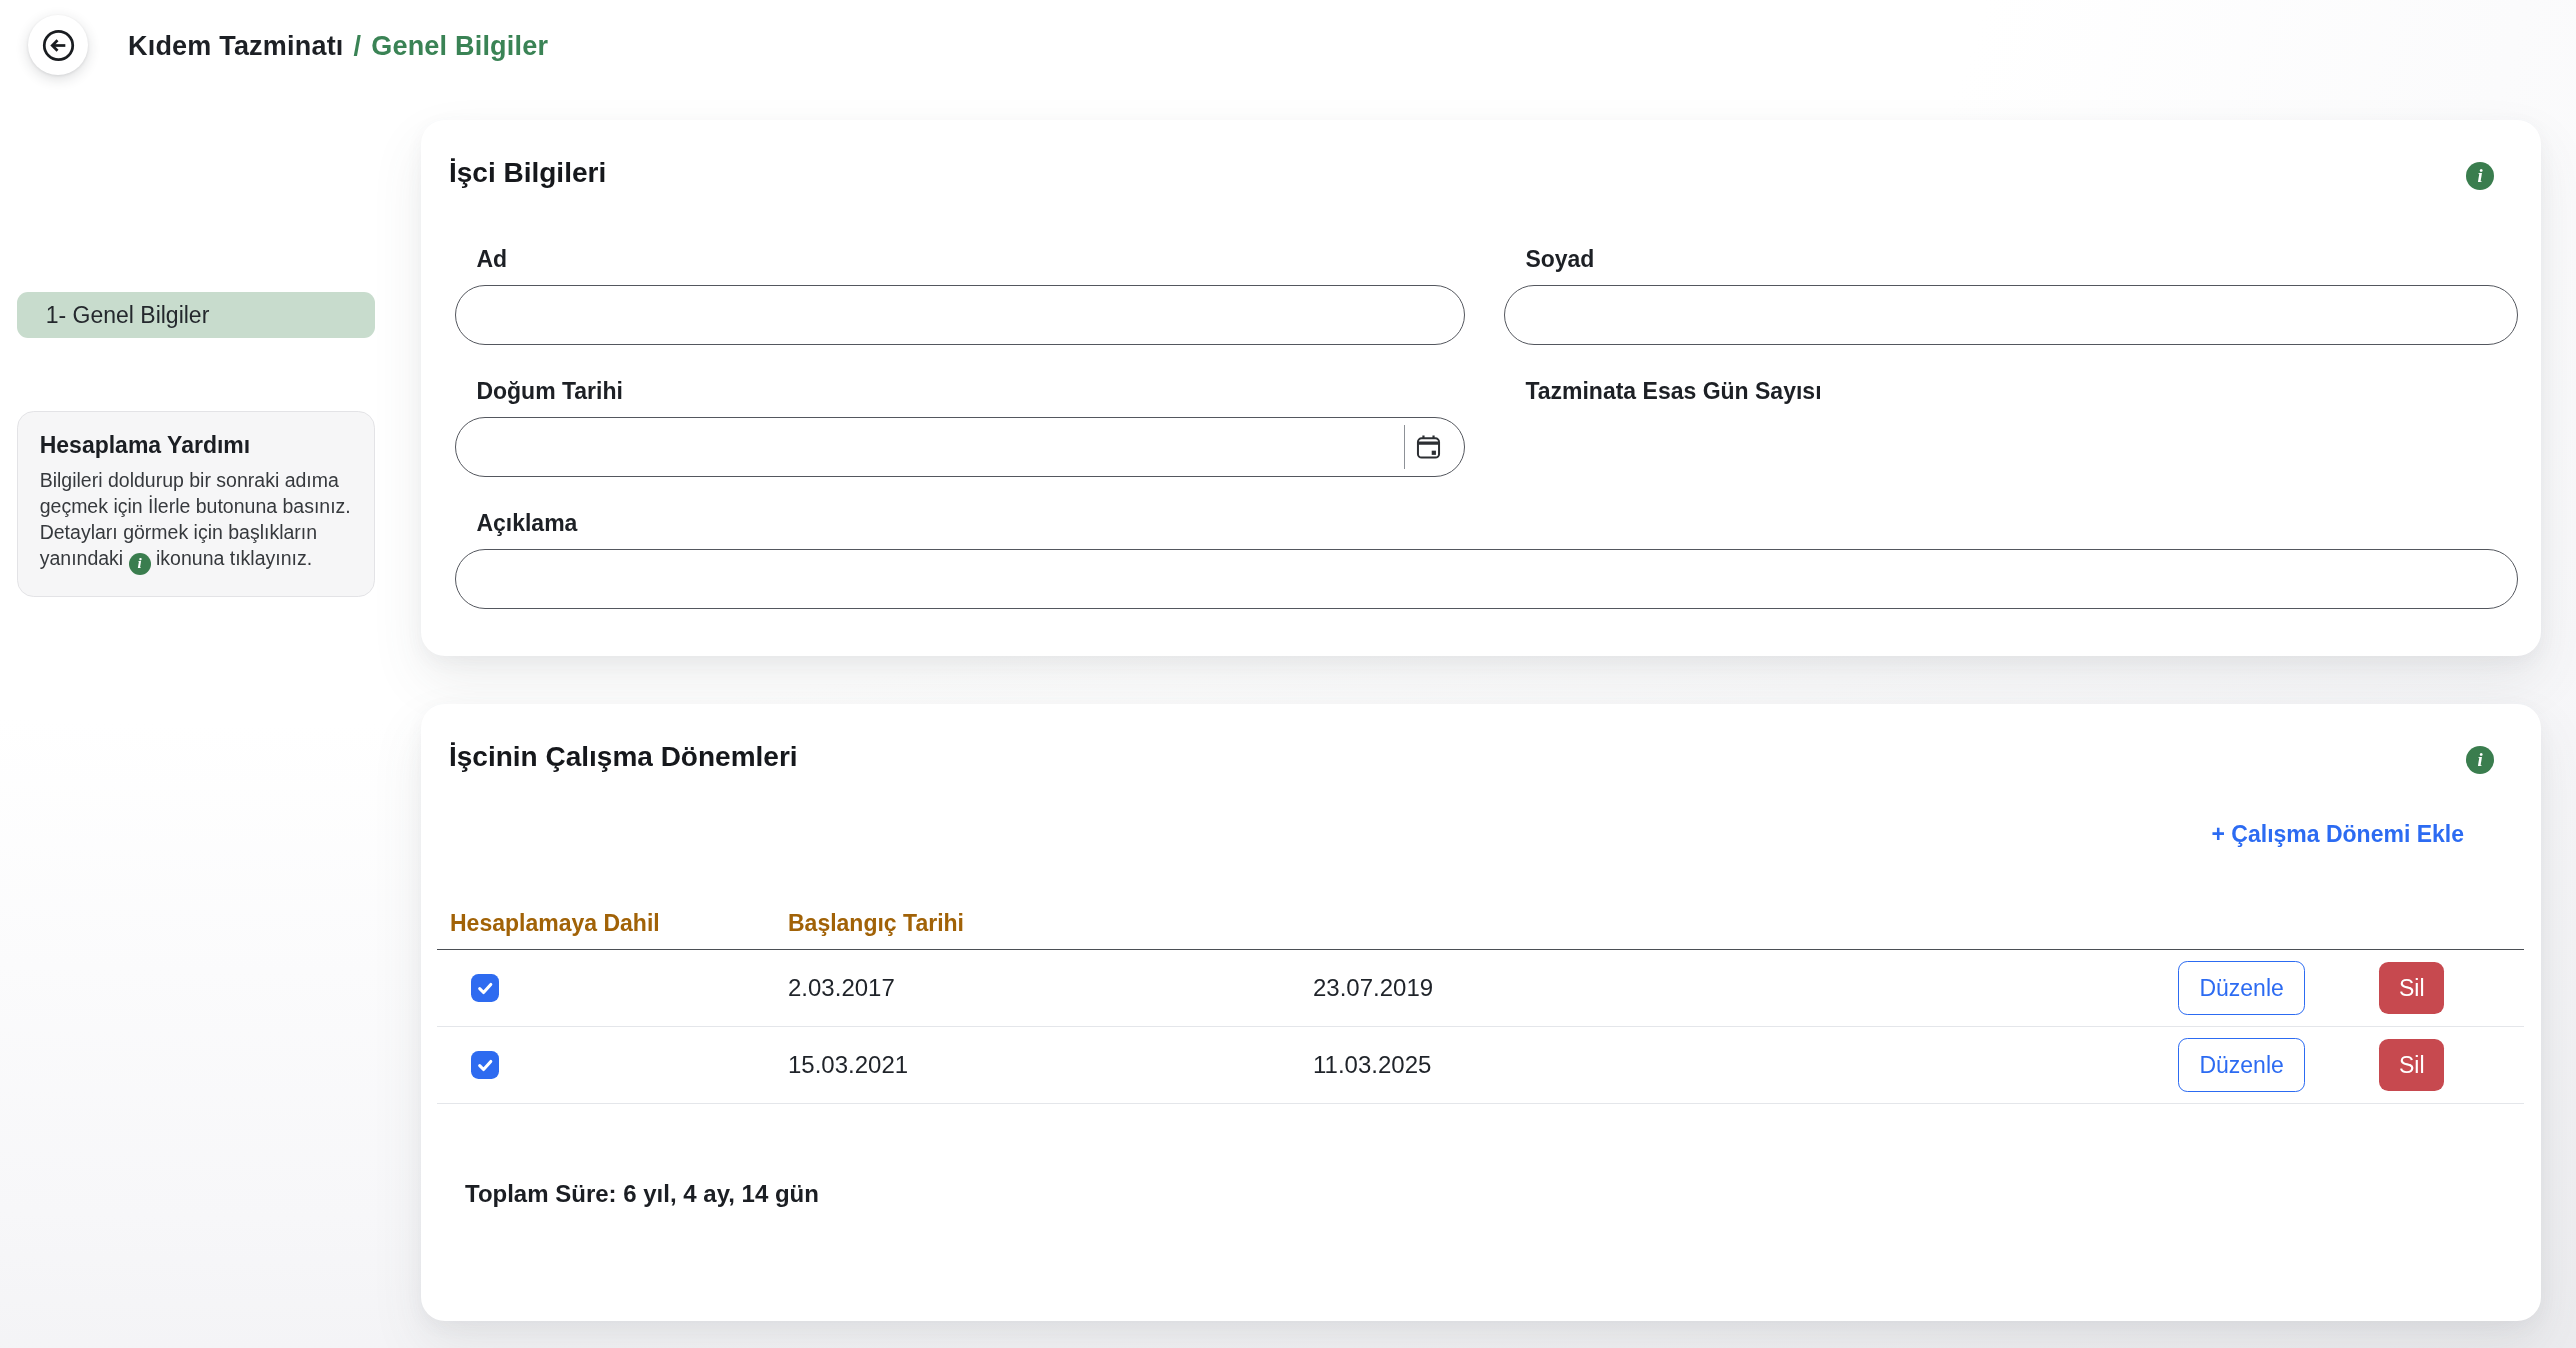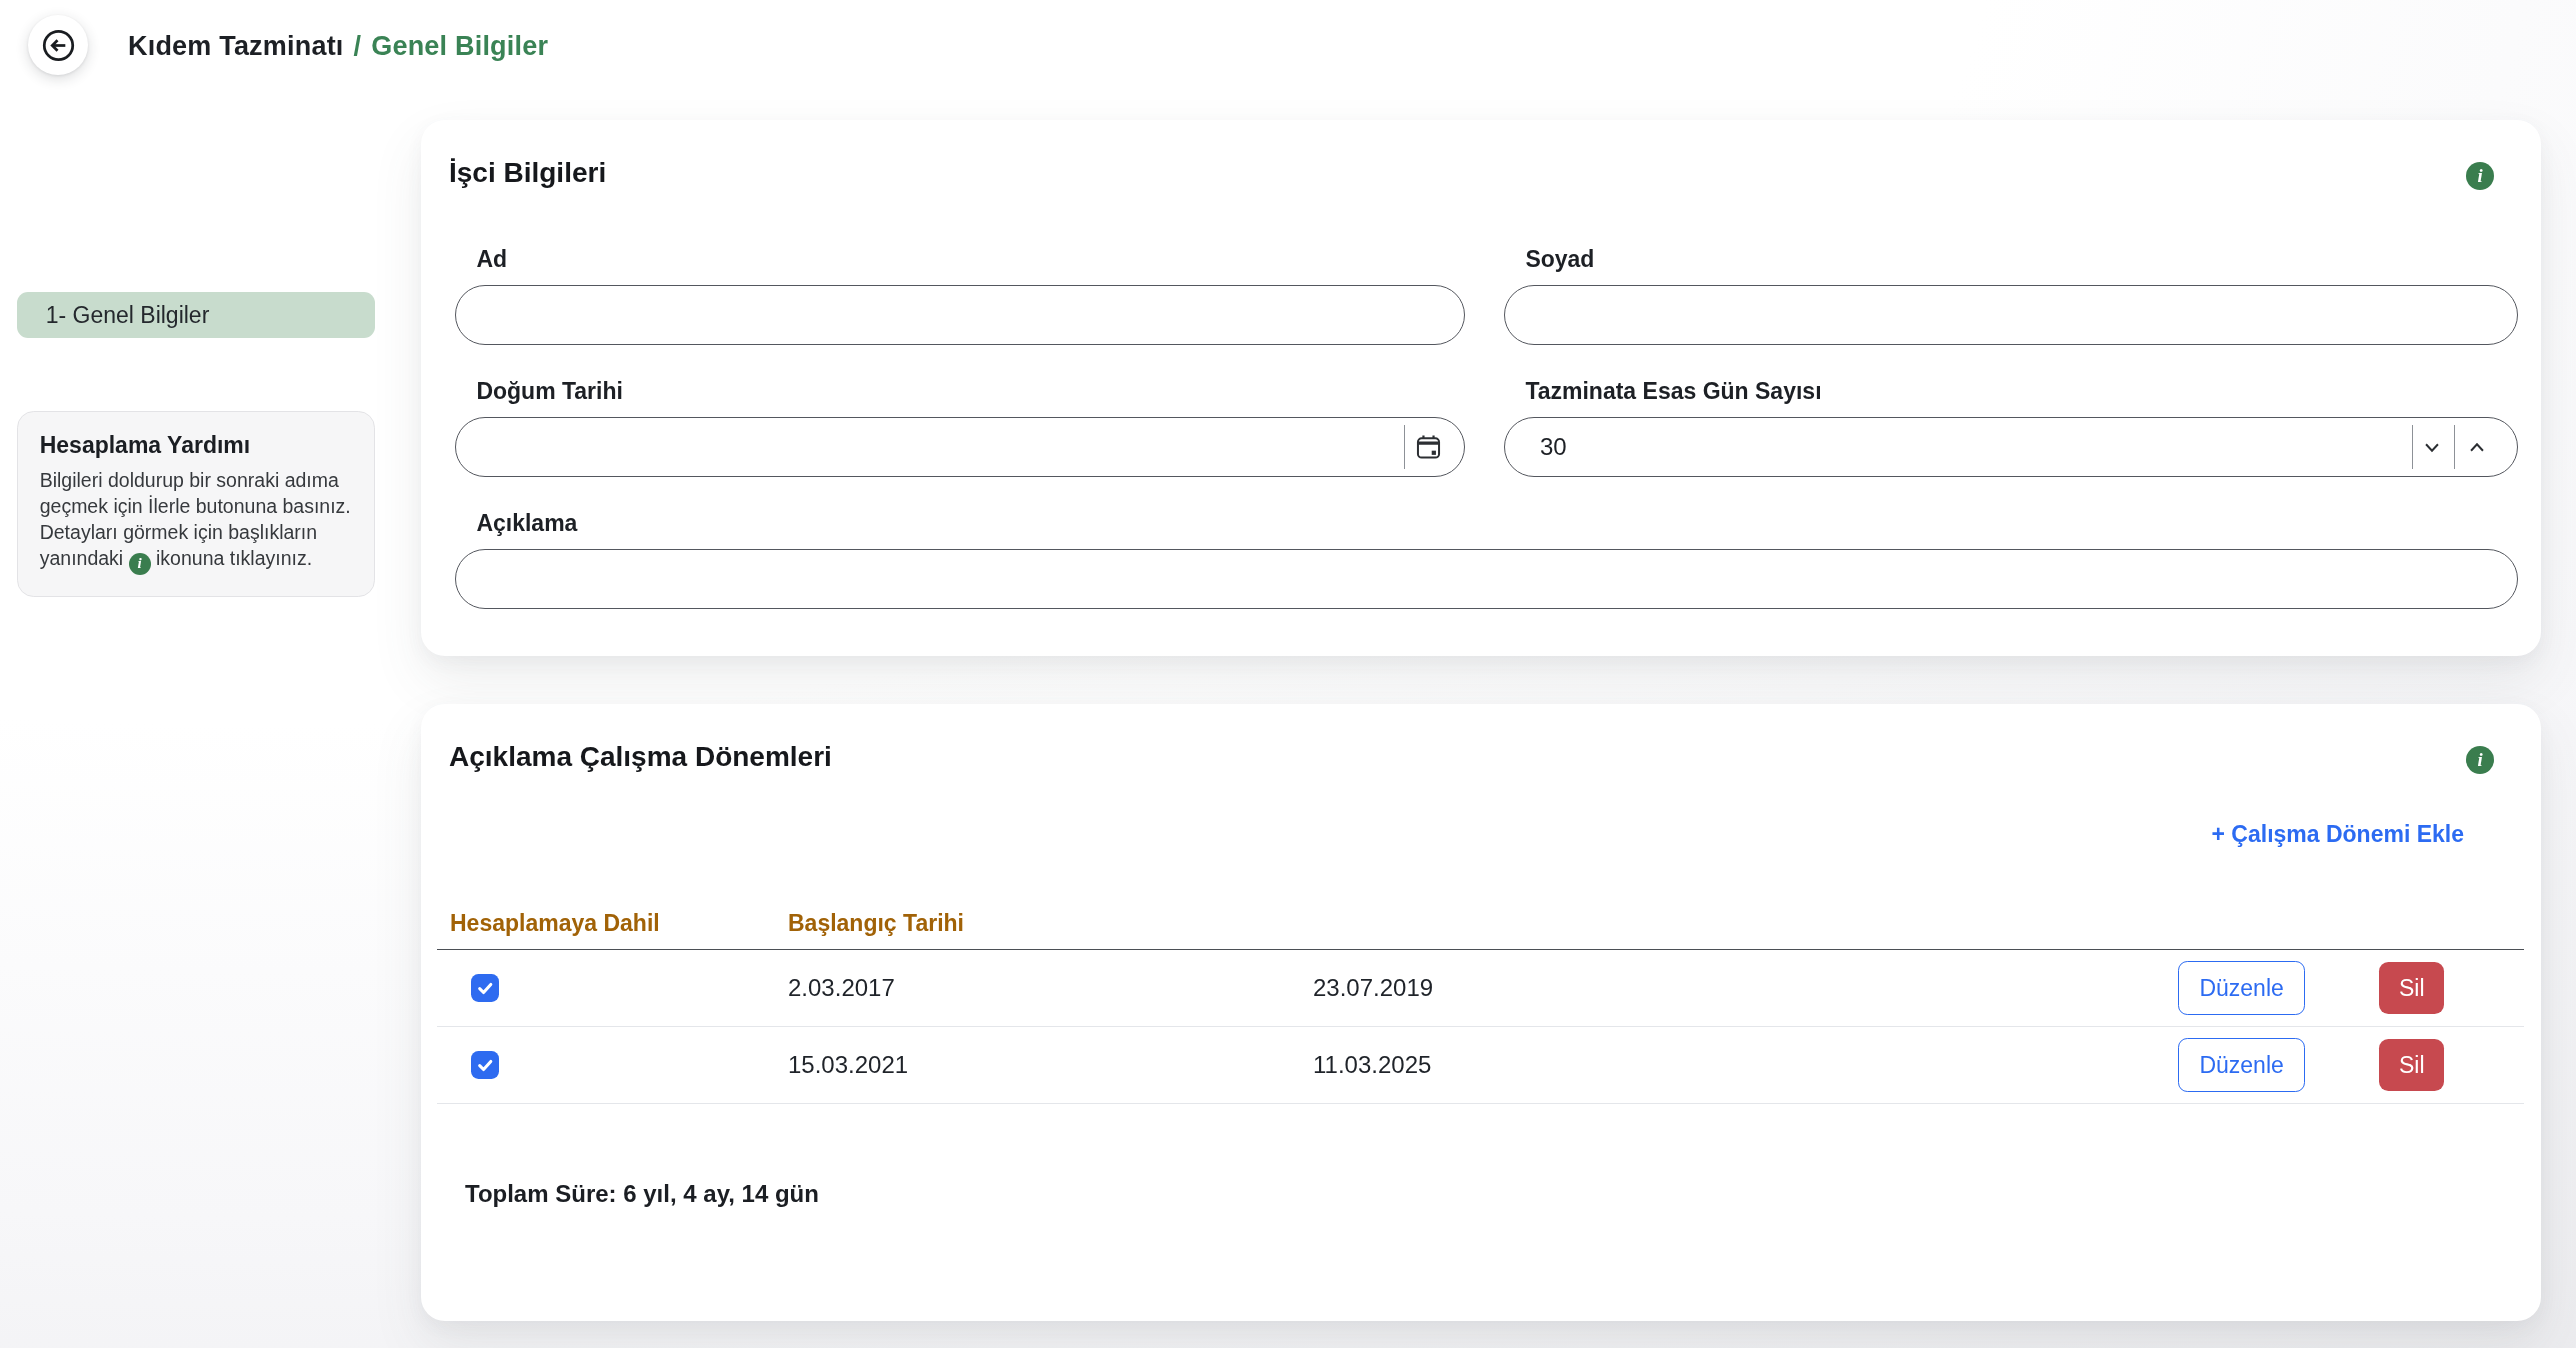--- a/index.html
+++ b/index.html
@@ -194,51 +194,32 @@
               <path d="M23.5 5.5 V9" stroke="#2c2f33" stroke-width="2.4"></path>
               <rect x="21.5" y="22" width="4.6" height="4.6" fill="#2c2f33"></rect>
             </svg>
           </span>
         </button>
       </div>
     </div>
 
     <div class="field f-gun">
       <label>Tazminata Esas Gün Sayısı</label>
-      <div class="shell">
-        <input type="text" value="30" style="">
-        <span class="v-div gun-div1"></span>
-        <span class="v-div gun-div2"></span>
-        <button class="step-btn step-down">
-          <span style="display:flex;">
-            <svg width="22" height="22" viewBox="0 0 24 24" fill="none">
-              <path d="M5.5 8.5 L12 15.5 L18.5 8.5" stroke="#2c2f33" stroke-width="2.2"></path>
-            </svg>
-          </span>
-        </button>
-        <button class="step-btn step-up">
-          <span style="display:flex;">
-            <svg width="22" height="22" viewBox="0 0 24 24" fill="none">
-              <path d="M5.5 15.5 L12 8.5 L18.5 15.5" stroke="#2c2f33" stroke-width="2.2"></path>
-            </svg>
-          </span>
-        </button>
-      </div>
     </div>
 
     <div class="field f-aciklama">
       <label>Açıklama</label>
       <div class="shell">
         <input type="text" value="" style="">
       </div>
     </div>
   </section>
 
   <section class="card card-2">
-    <h2>Açıklama Çalışma Dönemleri</h2>
+    <h2>İşcinin Çalışma Dönemleri</h2>
     <button class="info-badge">
       <span>i</span>
     </button>
     <a class="add-link">+ Çalışma Dönemi Ekle</a>
 
     <div class="ptable">
       <div class="thead">
         <div class="c1">Hesaplamaya Dahil</div>
         <div class="c2">Başlangıç Tarihi</div>
         <div class="c4"></div>

